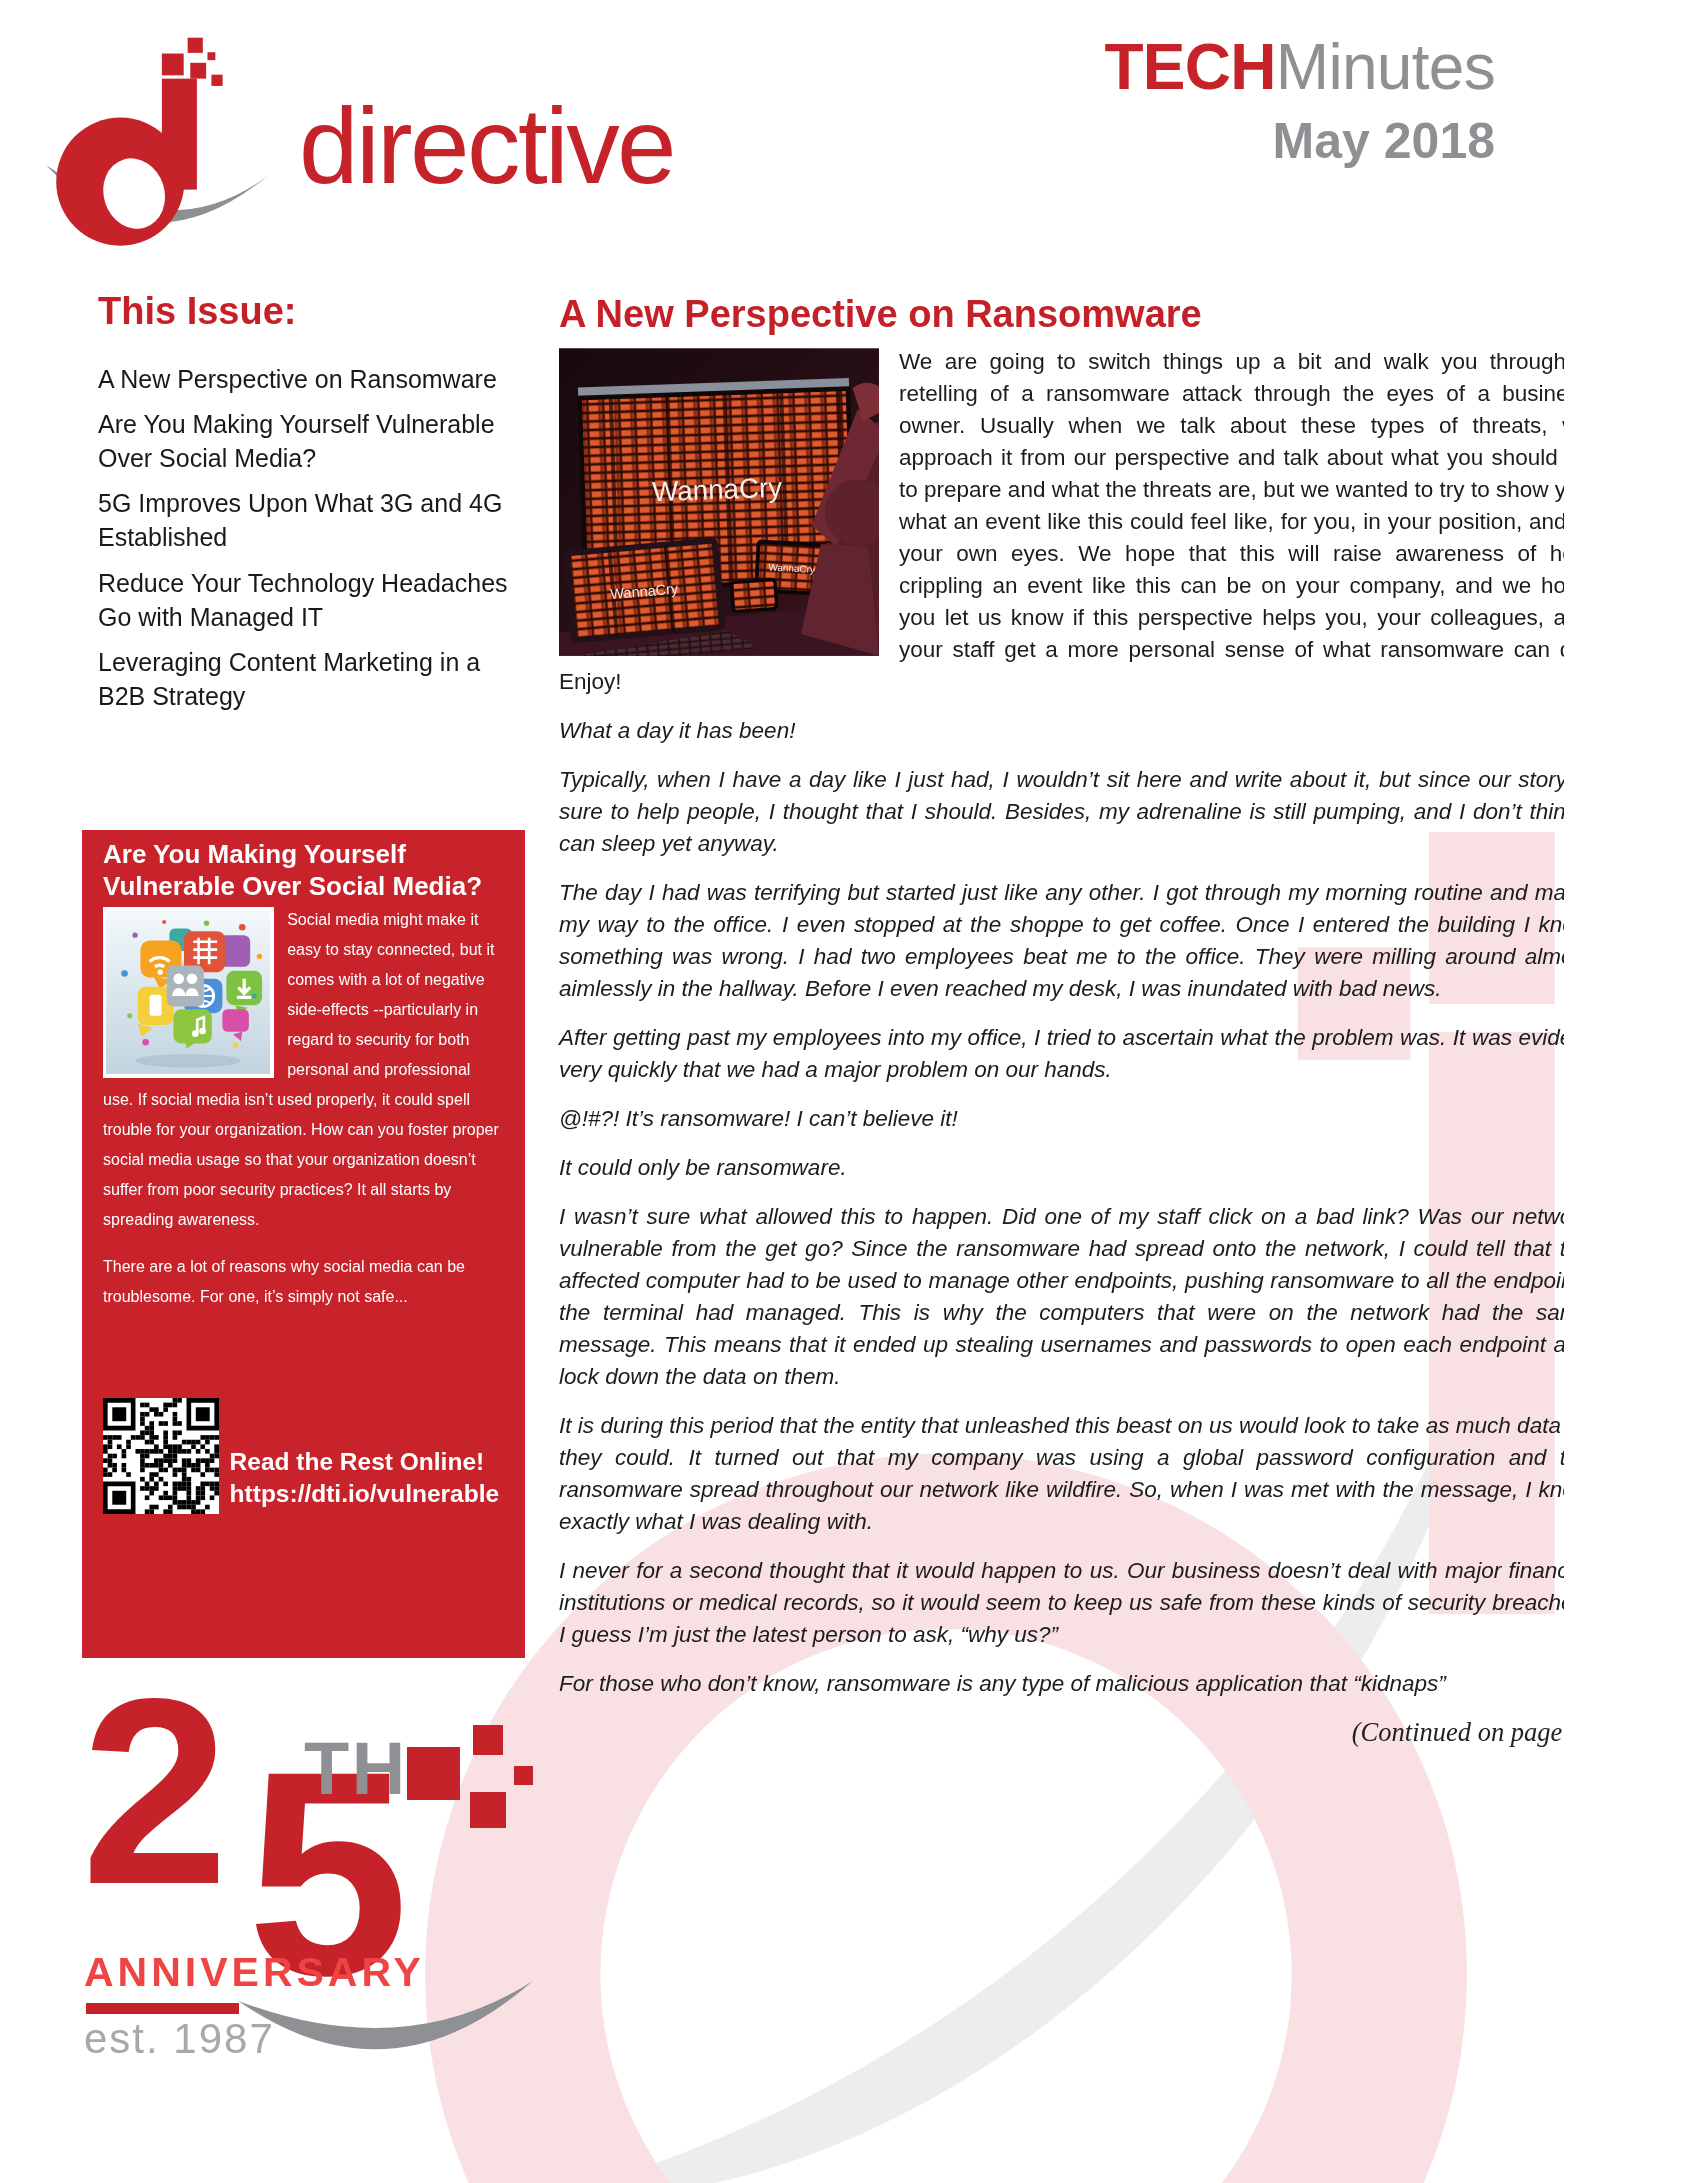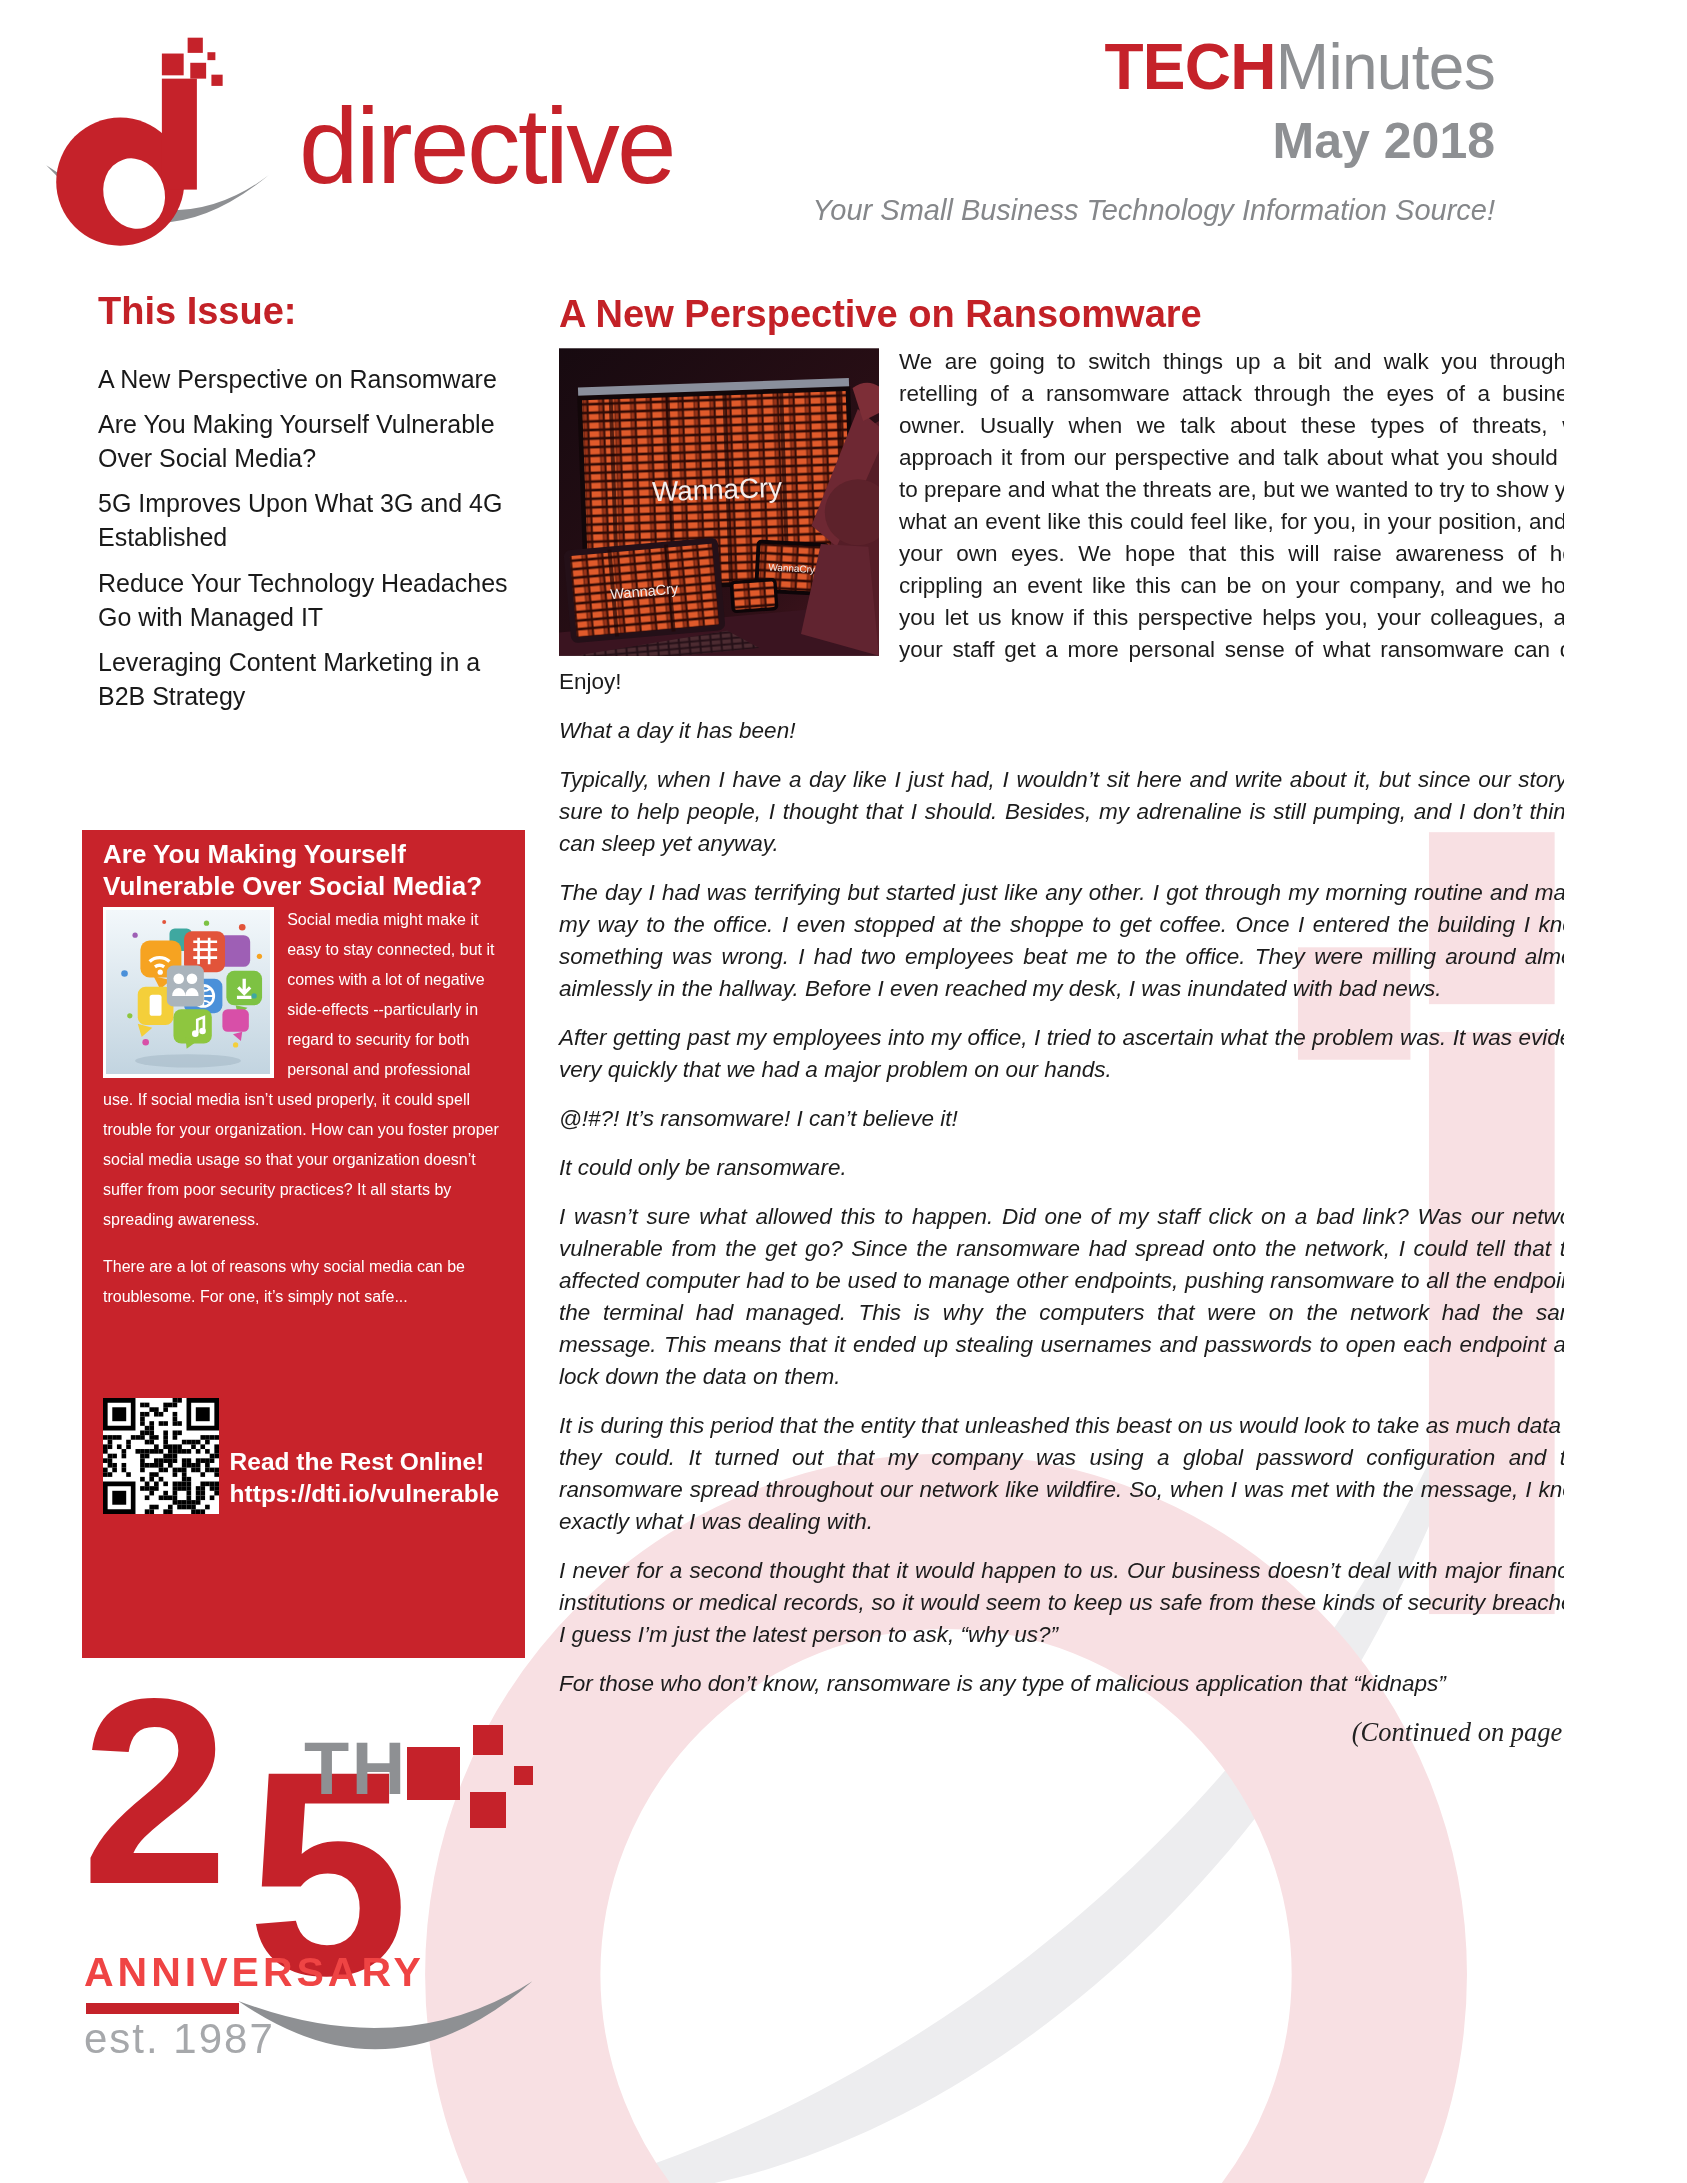--- a/index.html
+++ b/index.html
@@ -86,21 +86,20 @@
       <rect x="258" y="58" width="17" height="17"></rect>
       <rect x="252" y="24" width="12" height="12"></rect>
     </g>
     <ellipse cx="141" cy="238" rx="46" ry="54" fill="#ffffff" transform="rotate(-18 141 238)"></ellipse>
   </svg>
   <div id="logo-text" class="layer">directive</div>
 
   <div id="masthead" class="layer">
     <div class="line1"><span class="tech">TECH</span><span class="minutes">Minutes</span></div>
     <div class="date">May 2018</div>
-    <div class="tagline">Your Small Business Technology Information Source!</div>
   </div>
 
   <div id="toc" class="layer">
     <h1>This Issue:</h1>
     <ul>
       <li>A New Perspective on Ransomware</li>
       <li>Are You Making Yourself Vulnerable Over Social Media?</li>
       <li>5G Improves Upon What 3G and 4G Established</li>
       <li>Reduce Your Technology Headaches Go with Managed IT</li>
       <li>Leveraging Content Marketing in a B2B Strategy</li>

